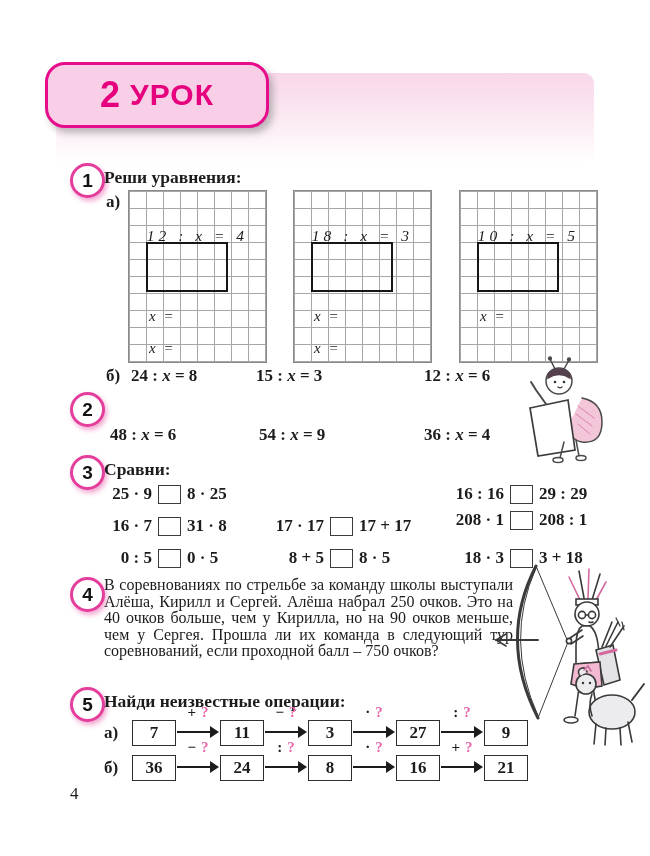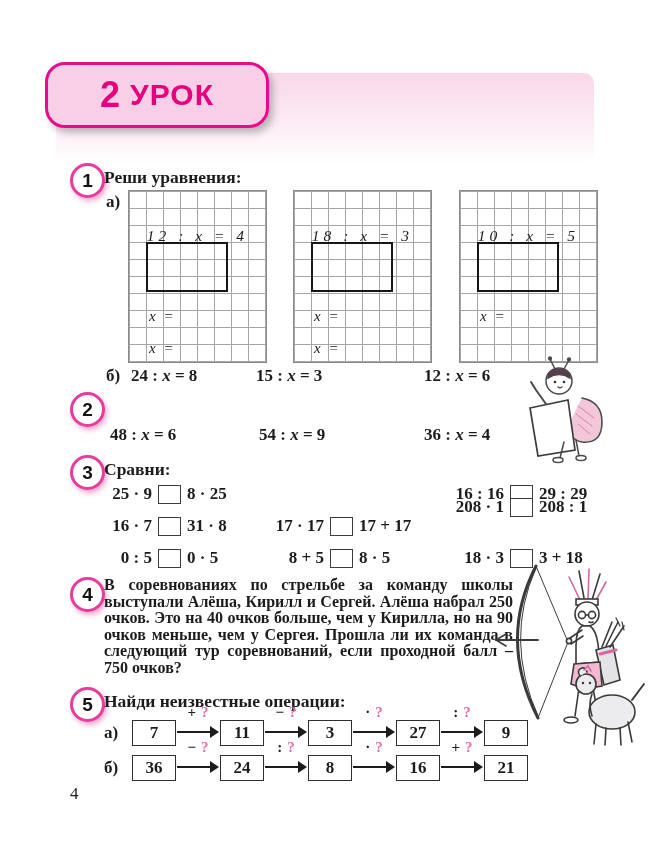--- a/index.html
+++ b/index.html
@@ -36,21 +36,21 @@
   .xeq{position:absolute;left:20px;font-style:italic;font-size:15px;height:17px;line-height:17px;letter-spacing:2px;}
   .xeq.r1{top:117px;} .xeq.r2{top:149px;}
 
   
   .cmp{position:absolute;height:22px;display:flex;align-items:center;font-size:17px;font-weight:bold;white-space:nowrap;}
   .cmp .l{display:inline-block;text-align:right;}
   .cmp.c1 .l{width:52px;} .cmp.c2 .l{width:62px;} .cmp.c3 .l{width:60px;}
   .cbox{display:inline-block;width:21px;height:17px;border:1.6px solid #3c3c3c;background:#fff;margin:0 6px;}
 
   
-  .para{position:absolute;left:104px;top:577px;width:409px;font-size:16px;font-weight:bold;
+  .para{position:absolute;left:104px;top:577px;width:409px;font-size:16px;font-weight:normal;
         text-align:justify;line-height:16.6px;}
 
   
   .chain{position:absolute;left:104px;display:flex;align-items:center;height:27px;}
   .clbl{width:28px;font-size:17px;font-weight:bold;}
   .nbox{box-sizing:border-box;width:44px;height:26px;border:1.7px solid #2e2e2e;background:#fff;
         display:inline-flex;align-items:center;justify-content:center;font-size:17px;font-weight:bold;}
   .arr{position:relative;width:44px;height:27px;}
   .aline{position:absolute;left:1px;top:12px;width:36px;height:2px;background:#1c1c1c;}
   .atri{position:absolute;left:34px;top:7px;width:0;height:0;
@@ -149,21 +149,21 @@
   <div class="cmp c1" style="left:100px;top:515px">
     <span class="l">16 · 7</span>
       <span class="cbox"></span>
       <span class="r">31 · 8</span>
     </div>
   <div class="cmp c2" style="left:262px;top:515px">
     <span class="l">17 · 17</span>
       <span class="cbox"></span>
       <span class="r">17 + 17</span>
     </div>
-  <div class="cmp c3" style="left:444px;top:496px">
+  <div class="cmp c3" style="left:444px;top:509px">
     <span class="l">208 · 1</span>
       <span class="cbox"></span>
       <span class="r">208 : 1</span>
     </div>
 
   <div class="cmp c1" style="left:100px;top:547px">
     <span class="l">0 : 5</span>
       <span class="cbox"></span>
       <span class="r">0 · 5</span>
     </div>

